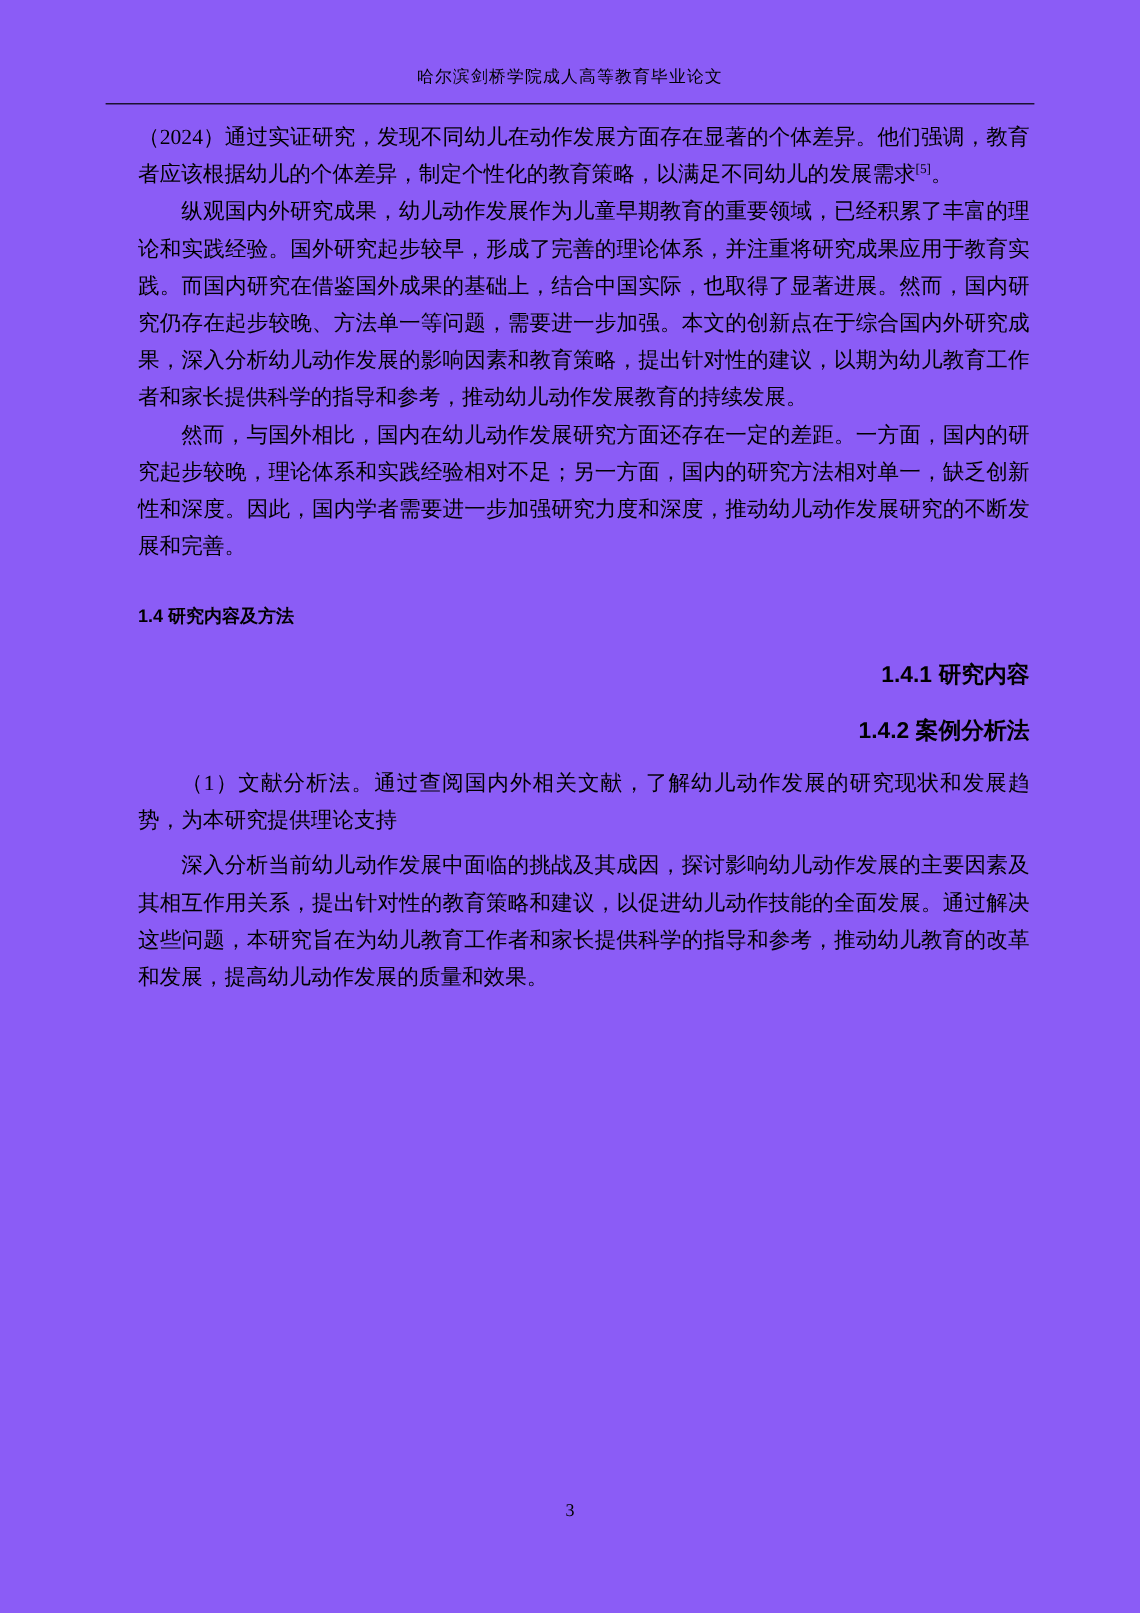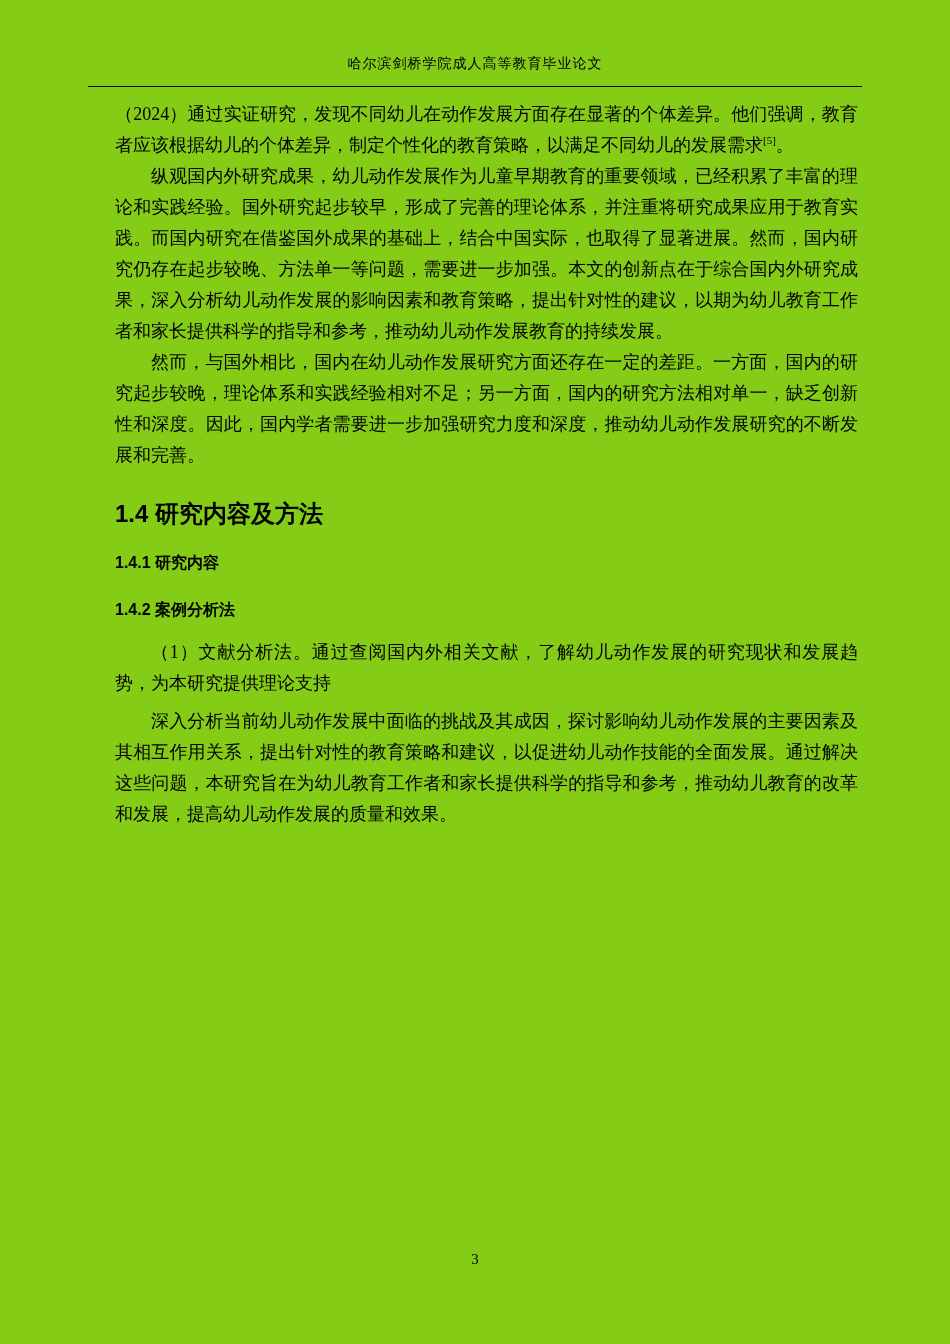--- a/index.html
+++ b/index.html
@@ -6,21 +6,21 @@
   html, body { background: #ffffff; }
   body {
     width: 950px;
     font-family: "Liberation Serif", "DejaVu Serif", serif;
     color: #000000;
   }
   .page {
     position: relative;
     width: 950px;
     height: 1344px;
-    background: #84cc16;
+    background: #8b5cf6;
     overflow: hidden;
   }
   .header {
     position: absolute;
     top: 0;
     left: 88px;
     width: 774px;
     padding-top: 55px;
     padding-bottom: 13px;
     border-bottom: 1px solid #000000;
@@ -47,32 +47,33 @@
   .para.no-indent { text-indent: 0; }
   .method-para { margin: 7px 0; }
   .sup {
     font-size: 11px;
     vertical-align: super;
     line-height: 0;
   }
   .h1 {
     font-family: "Liberation Sans", "DejaVu Sans", sans-serif;
     font-weight: 700;
-    font-size: 24px;
+    font-size: 15px;
     line-height: 32px;
     margin: 27px 0 17px 0;
     color: #000000;
   }
   .h2 {
     font-family: "Liberation Sans", "DejaVu Sans", sans-serif;
     font-weight: 700;
-    font-size: 16px;
+    font-size: 19px;
     line-height: 28px;
     margin: 19px 0 13px 0;
     color: #000000;
+    text-align: right;
   }
   .footer {
     position: absolute;
     left: 0;
     bottom: 76px;
     width: 950px;
     text-align: center;
   }
   .page-number {
     font-size: 15px;

